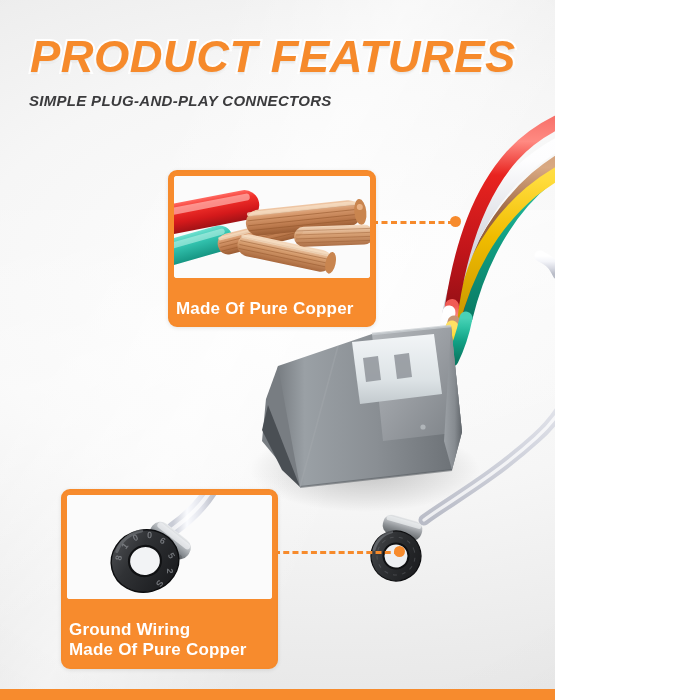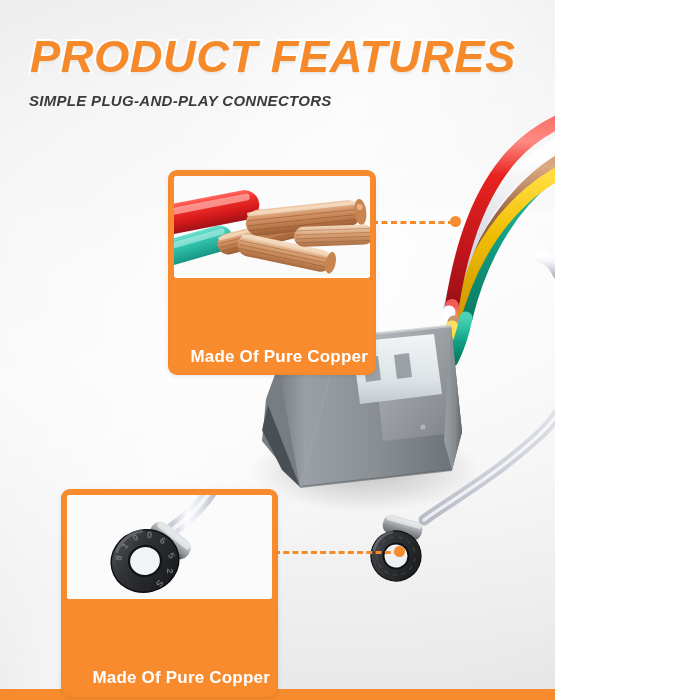--- a/index.html
+++ b/index.html
@@ -117,26 +117,25 @@
   }
   .callout-photo {
     position: relative;
     margin: 4px 4px 0 4px;
     background: #fbfbfb;
     border-radius: 3px;
     overflow: hidden;
   }
   .callout-label {
     color: #ffffff;
-    text-align: right;
+    text-align: left;
     font-weight: bold;
     letter-spacing: 0.2px;
     padding: 21px 6px 7px 6px;
     line-height: 19px;
-    margin-top: 48px;
   }
 
   #callout-copper {
     left: 168px;
     top: 170px;
     width: 204px;
   }
   #callout-copper .callout-photo { height: 102px; }
   #callout-copper .callout-label { font-size: 17px; }
 
@@ -507,19 +506,20 @@
               <text transform="translate(19,15) rotate(104)">2</text>
               <text transform="translate(7,23) rotate(140)">S</text>
             </g>
 
             <path d="M-25 -16 A 32 30 0 0 1 4 -30" fill="none" stroke="#82858A" stroke-width="3.2" opacity="0.5" stroke-linecap="round"></path>
           </g>
         </g>
       </svg>
     </div>
     <div class="callout-label">
+      <div>Ground Wiring</div>
       <div>Made Of Pure Copper</div>
     </div>
   </div>
 
   <div class="bottom-bar"></div>
 
 </div>
 
 </body></html>

